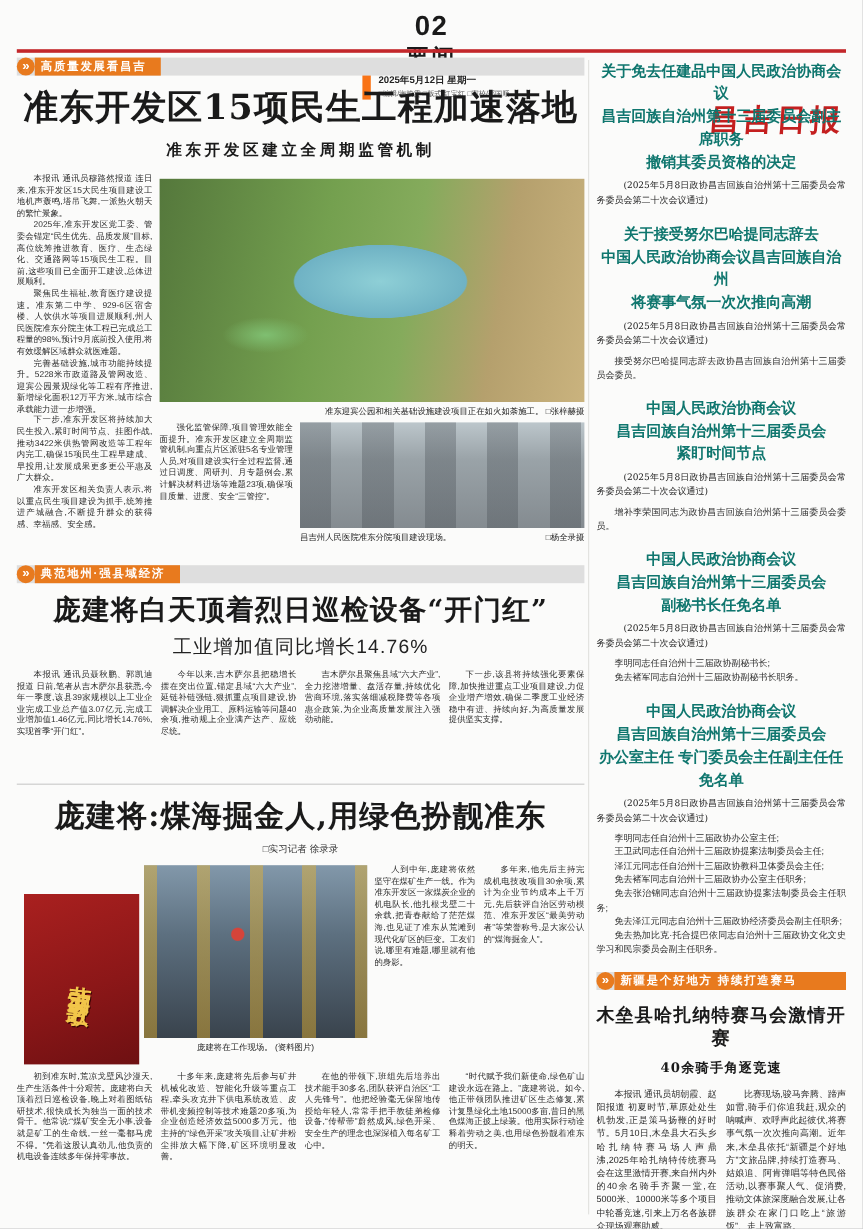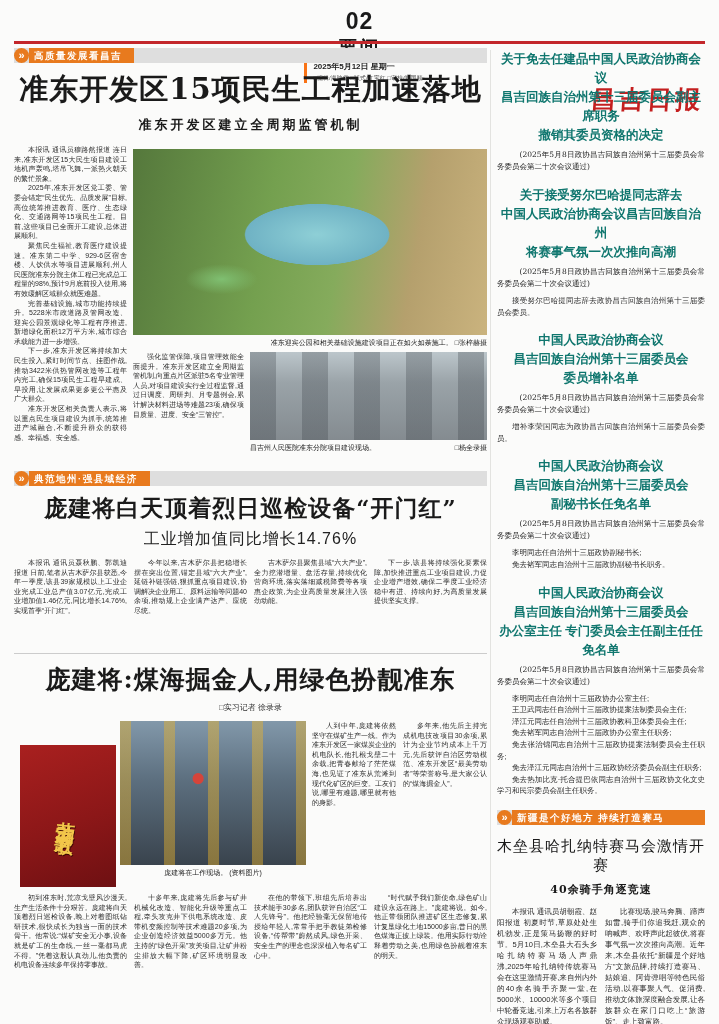--- a/index.html
+++ b/index.html
@@ -5,21 +5,21 @@
   html,body{margin:0;padding:0;background:#b3b3b3;}
   .page{position:relative;width:719px;height:1024px;margin:0 auto;background:#fbfbfa;
         overflow:hidden;font-family:"Liberation Sans",sans-serif;color:#1a1a1a;}
   .serif{font-family:"DejaVu Serif","Liberation Serif",serif;}
 
   
   .hdr{position:absolute;left:16px;top:8px;right:16px;height:30px;display:flex;align-items:center;flex-direction:column;}
   .ed{font-size:23px;font-weight:bold;letter-spacing:1px;}
   .hdr-sep{width:1px;height:20px;background:#444;margin:0 6px;}
   .sec{font-size:19px;font-weight:bold;letter-spacing:2px;}
-  .hdr-meta{margin-left:8px;border-left:3px solid #f97316;padding-left:6px;}
+  .hdr-meta{margin-left:8px;border-left:7px solid #f97316;padding-left:6px;}
   .hdr-date{font-size:8px;font-weight:bold;color:#222;}
   .hdr-credits{font-size:6px;color:#555;margin-top:2px;}
   .masthead{margin-left:auto;font-family:"DejaVu Serif",serif;font-weight:bold;font-size:25px;
             color:#c41f1f;letter-spacing:3px;transform:skewX(-4deg);}
   .rule{position:absolute;left:14px;right:14px;top:41px;border-top:3px solid #c3272b;}
 
   
   .leftcol{position:absolute;left:14px;top:48px;width:473px;}
   .rightcol{position:absolute;left:497px;top:50px;width:208px;}
   .vsep{position:absolute;left:490px;top:50px;height:962px;border-left:1px solid #e3e3e0;}
@@ -88,21 +88,21 @@
 
   
   .dec{margin-bottom:13px;}
   .dec-title div{text-align:center;font-weight:bold;font-size:12.5px;line-height:19px;color:#0f766e;}
   .dec-meeting{margin-top:4px;font-family:"DejaVu Serif",serif;font-size:7.5px;line-height:12px;
                color:#222;text-indent:3em;text-align:justify;}
   .dec-body{margin-top:5px;}
   .dec-body p{margin:0;font-size:7.5px;line-height:11.6px;text-indent:2em;text-align:justify;color:#2b2b2b;}
 
   
-  .h-head{margin-top:12px;text-align:center;font-weight:normal;font-size:15px;letter-spacing:1px;}
+  .h-head{margin-top:12px;text-align:center;font-weight:bold;font-size:15px;letter-spacing:1px;}
   .h-sub{margin-top:7px;text-align:center;font-weight:bold;font-size:11px;letter-spacing:1px;}
   .h-body{margin-top:9px;display:flex;gap:8px;height:188px;}
   .h-body .c{flex:1;overflow:hidden;font-size:7.5px;line-height:11px;}
   .h-body p{margin:0;text-indent:2em;text-align:justify;color:#2b2b2b;}
 </style>
 </head>
 <body>
 
 <div class="page">
 
@@ -230,21 +230,21 @@
       <div class="dec-meeting">(2025年5月8日政协昌吉回族自治州第十三届委员会常务委员会第二十次会议通过)</div>
       <div class="dec-body">
         <p>接受努尔巴哈提同志辞去政协昌吉回族自治州第十三届委员会委员。</p>
       </div>
     </div>
 
     <div class="dec">
       <div class="dec-title">
         <div>中国人民政治协商会议</div>
         <div>昌吉回族自治州第十三届委员会</div>
-        <div>委员增补名单</div>
+        <div>紧盯时间节点</div>
       </div>
       <div class="dec-meeting">(2025年5月8日政协昌吉回族自治州第十三届委员会常务委员会第二十次会议通过)</div>
       <div class="dec-body">
         <p>增补李荣国同志为政协昌吉回族自治州第十三届委员会委员。</p>
       </div>
     </div>
 
     <div class="dec">
       <div class="dec-title">
         <div>中国人民政治协商会议</div>

